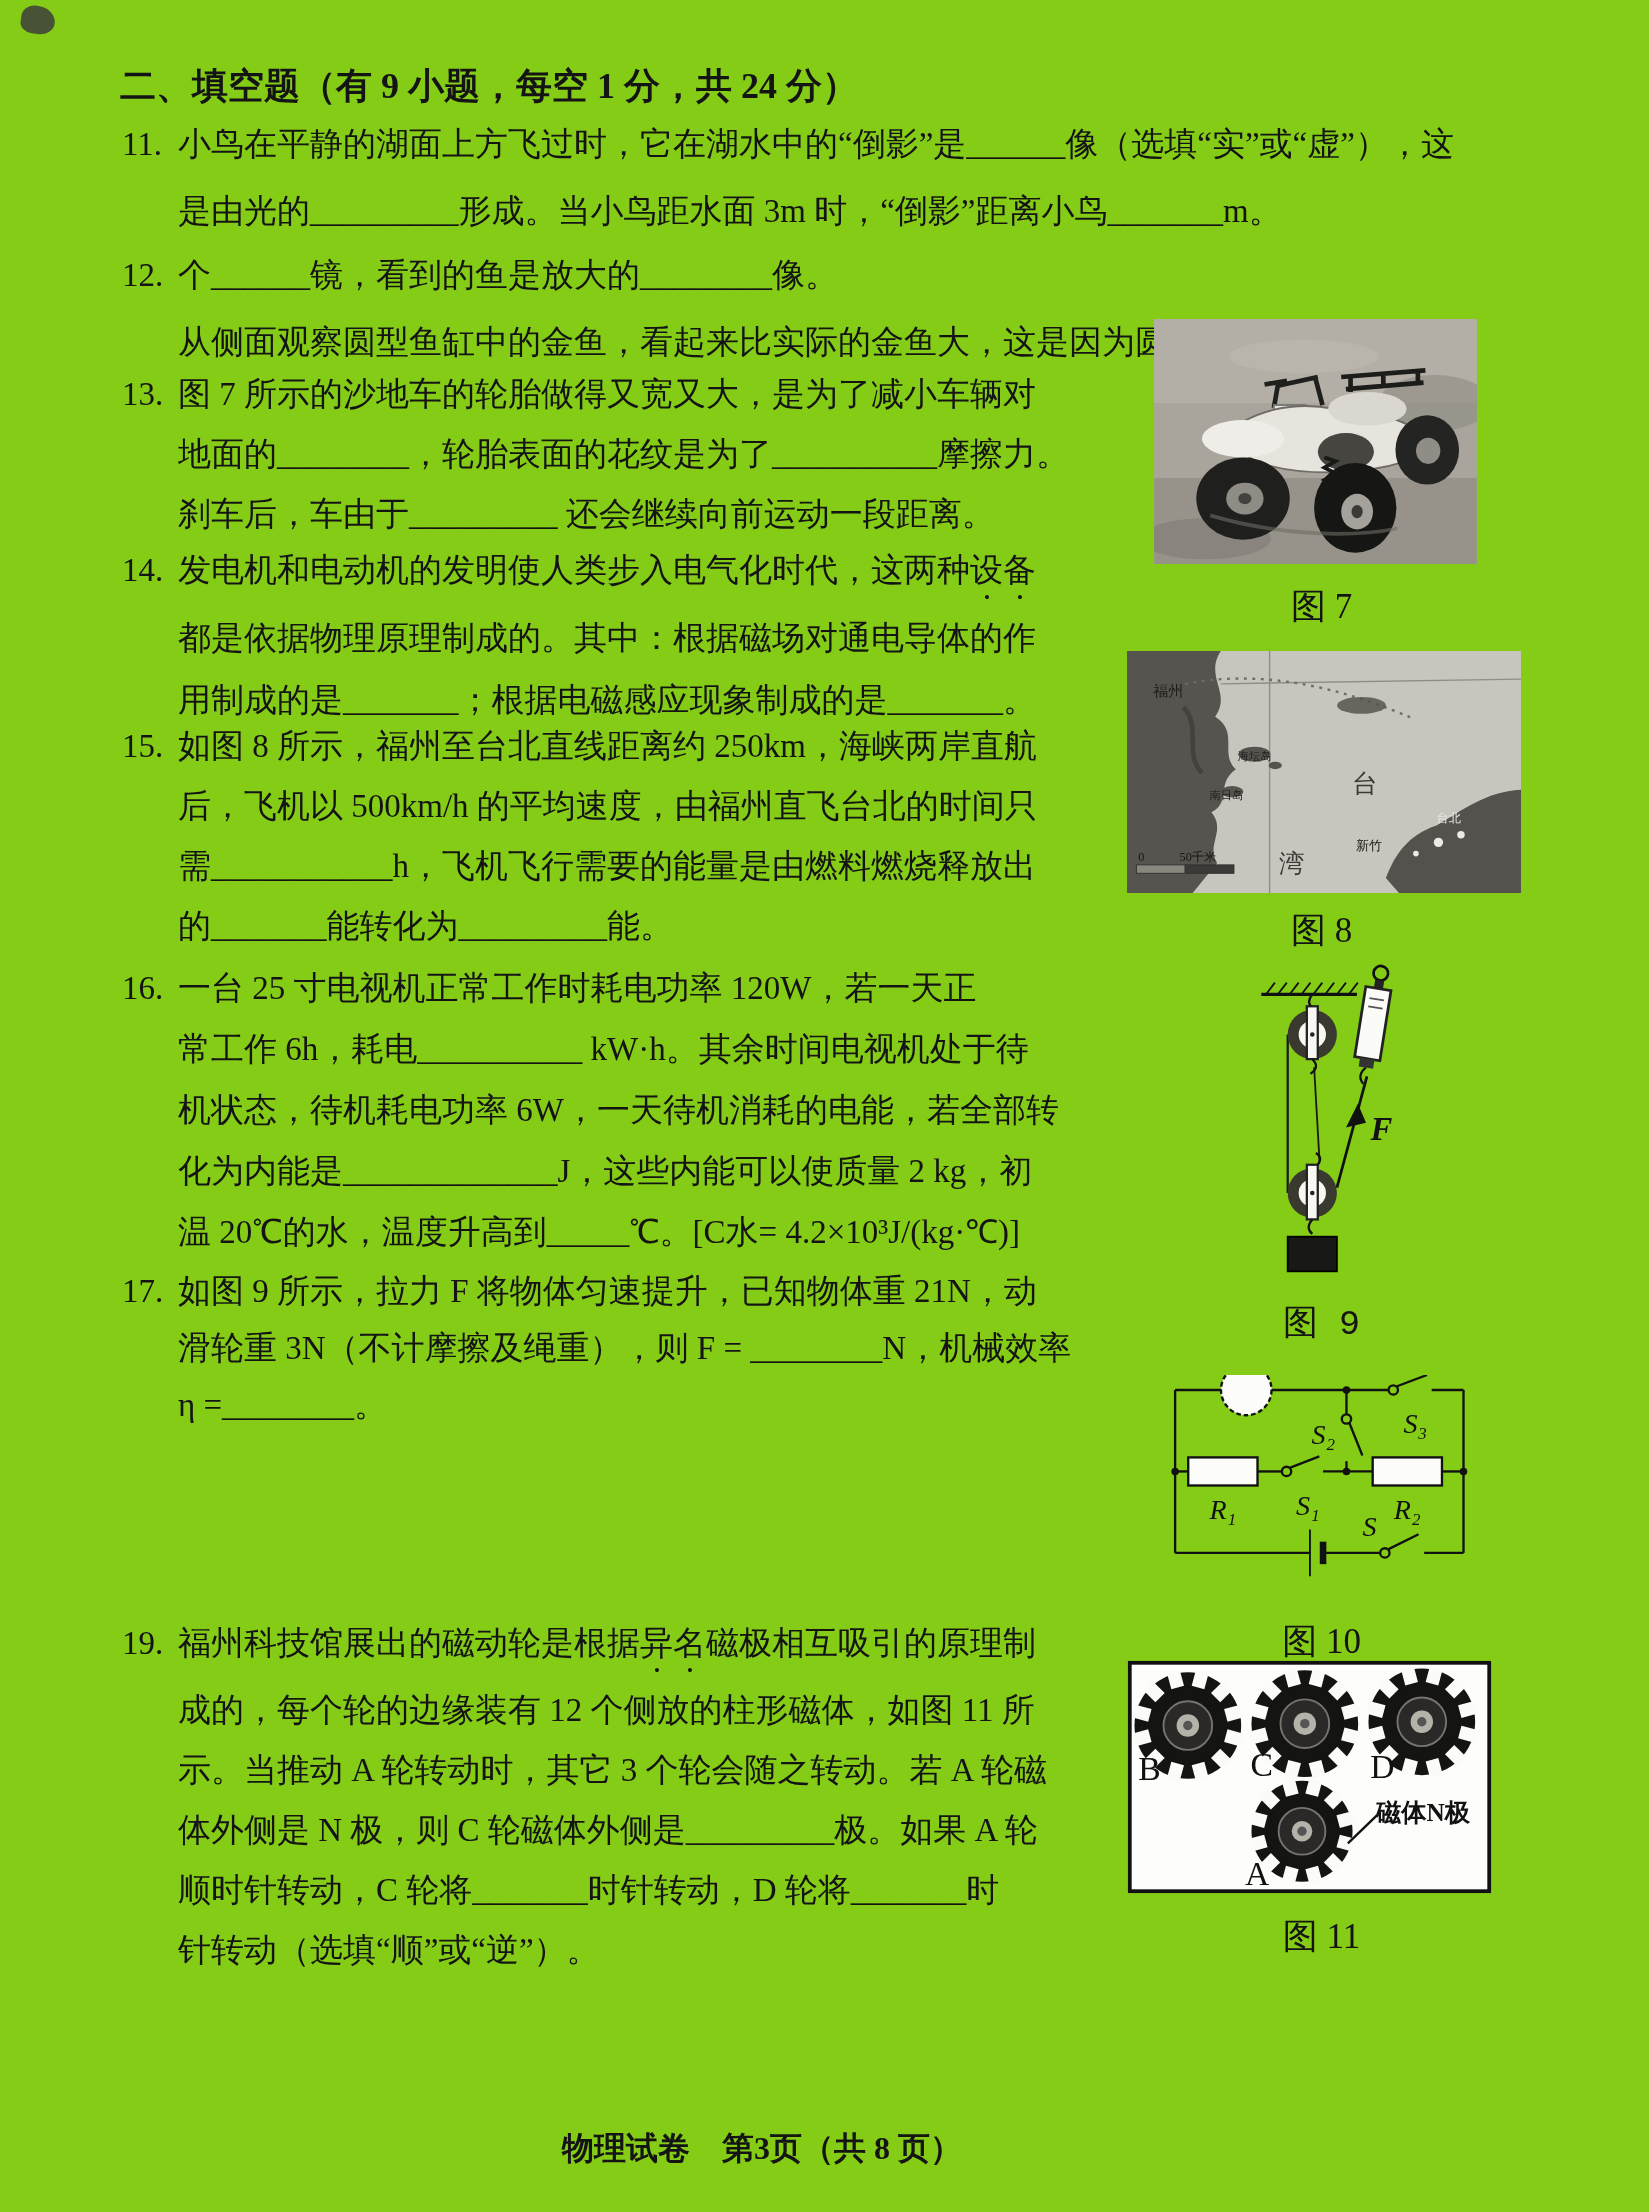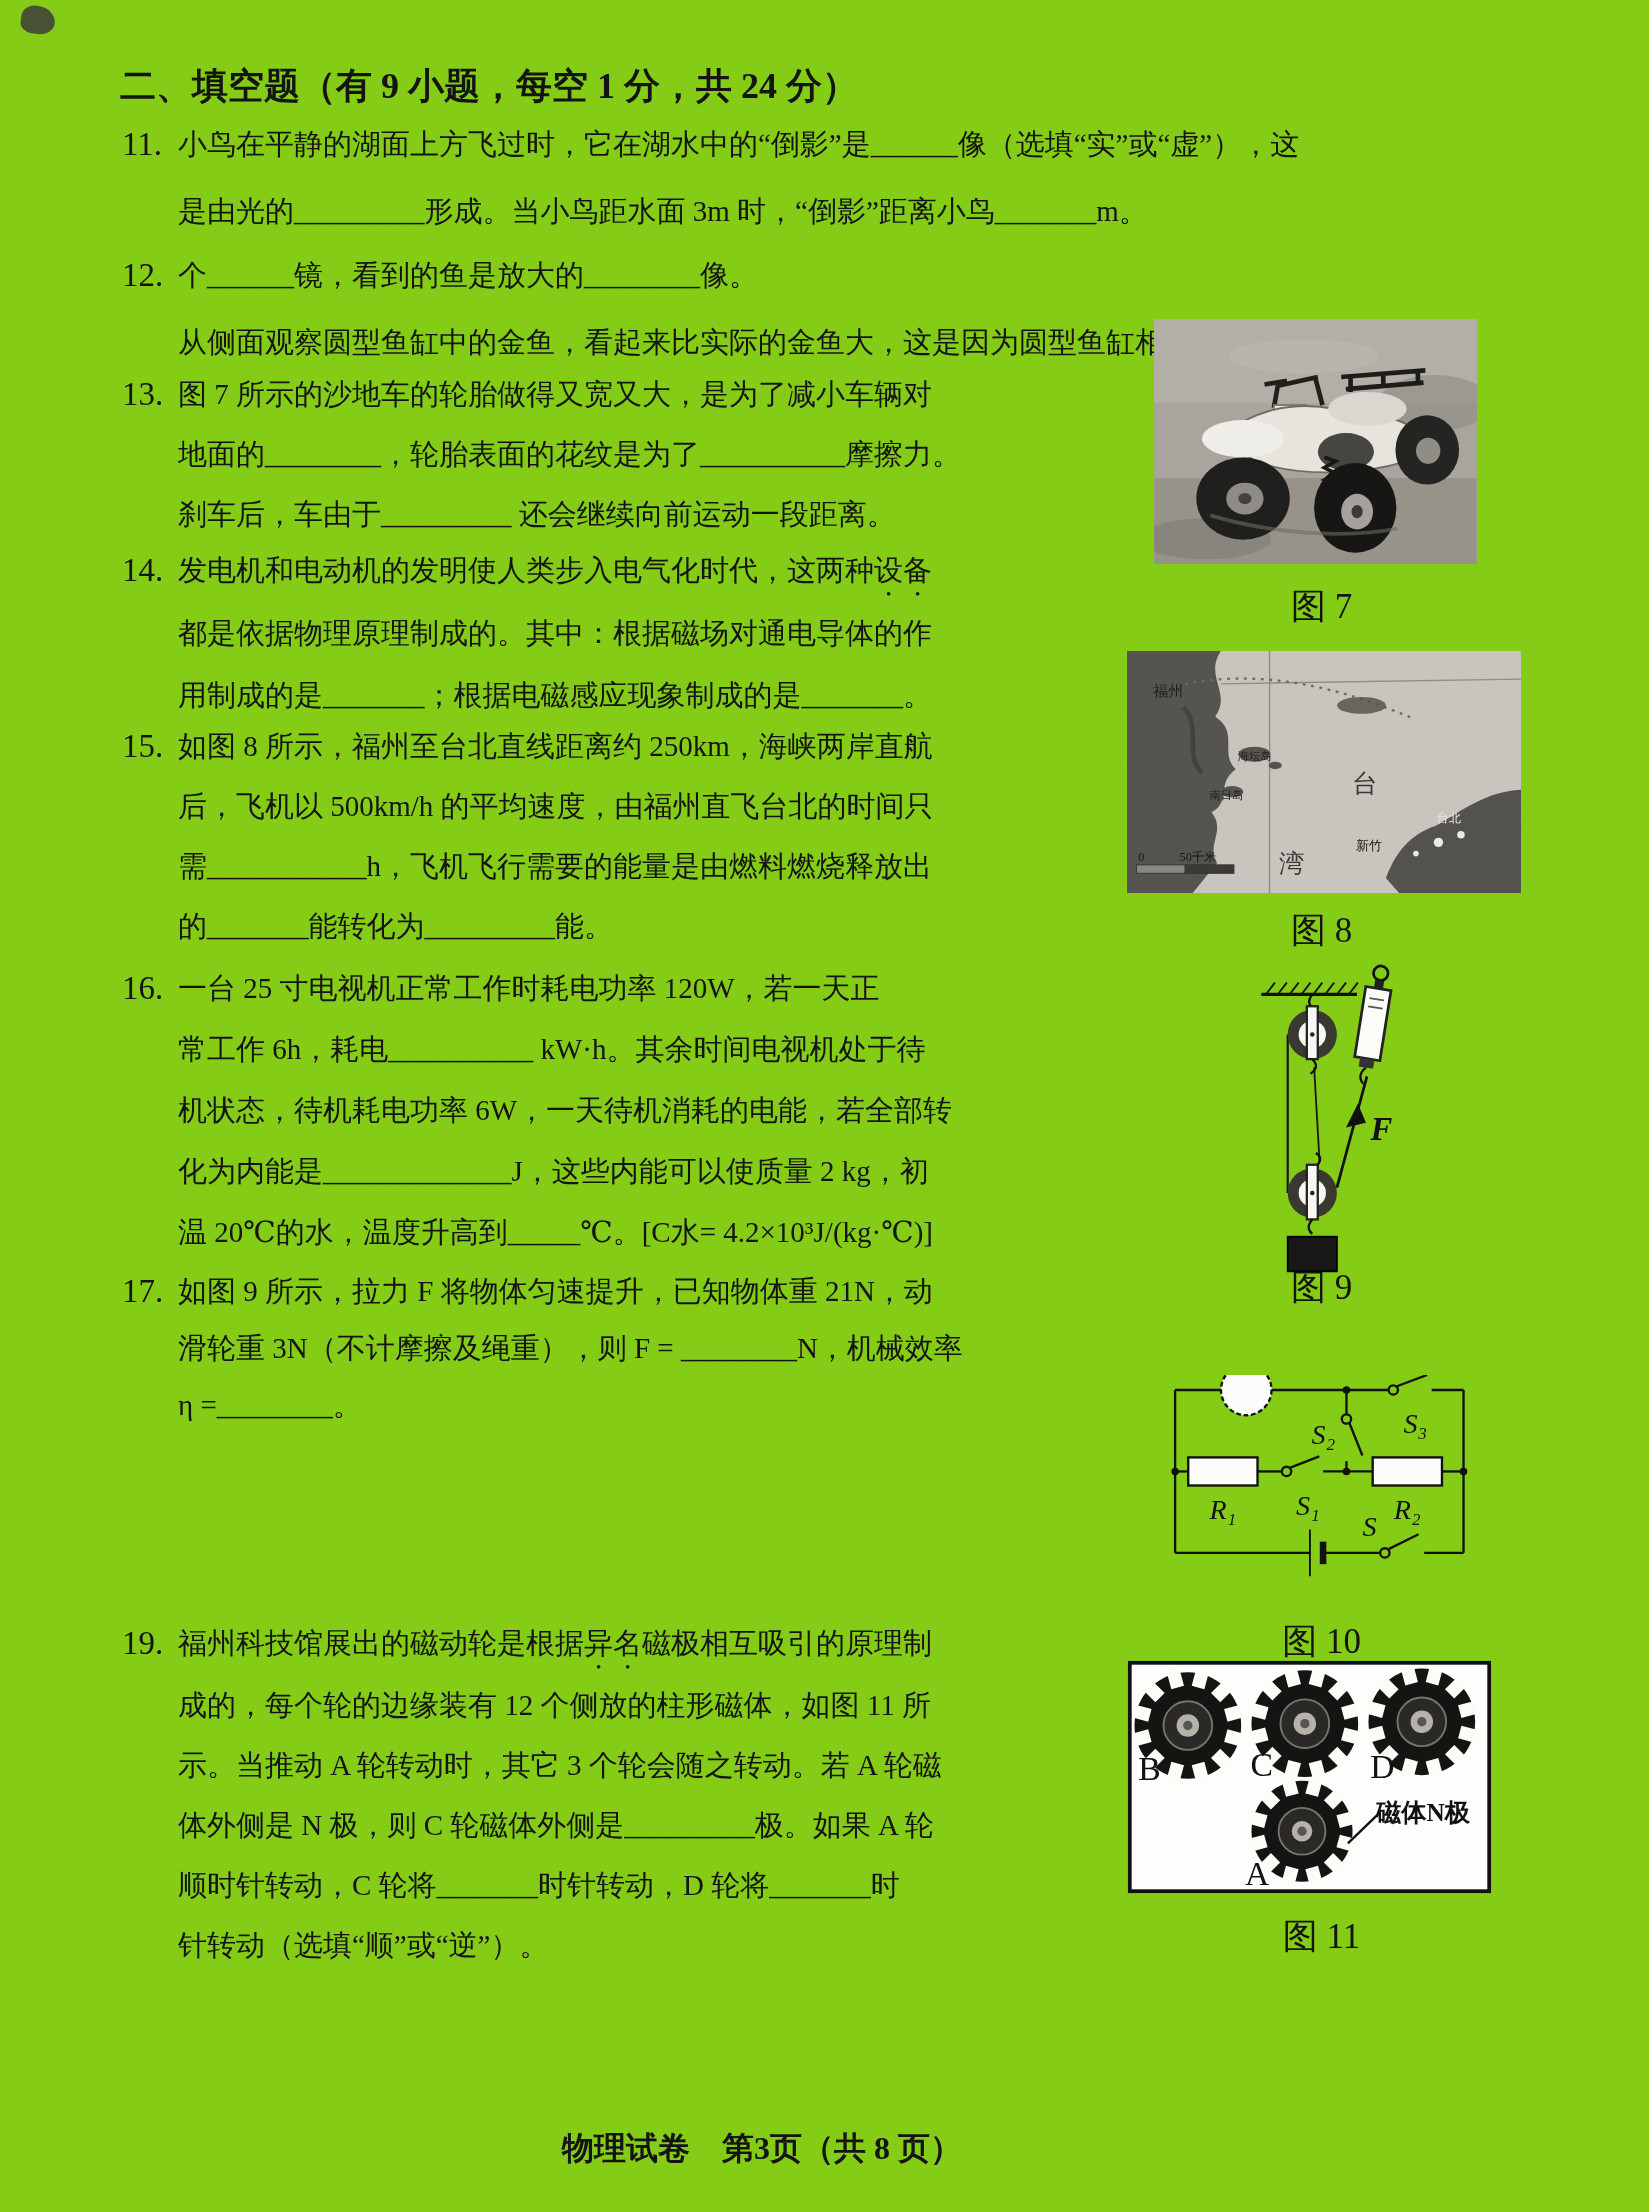--- a/index.html
+++ b/index.html
@@ -11,21 +11,21 @@
   .ink-mark{
     position:absolute;left:20.6px;top:5.6px;width:34px;height:28px;
     background:#3d3d3b;border-radius:45% 60% 50% 40%;opacity:.85;transform:rotate(8deg);
   }
   .section-title{
     position:absolute;left:120px;top:62px;font-size:36px;font-weight:bold;white-space:pre;
   }
   .q{position:absolute;left:122px;}
   .qnum{position:absolute;left:0;top:0;font-size:33px;}
   .qbody{margin-left:56px;}
-  .line{white-space:pre;font-size:29px;}
+  .line{white-space:pre;font-size:33px;font-family:Liberation Serif, serif;}
   .lh72 .line,.lh72 .qnum{line-height:67px;}
   .lh66 .line,.lh66 .qnum{line-height:62px;}
   .lh65 .line,.lh65 .qnum{line-height:61px;}
   .lh64 .line,.lh64 .qnum{line-height:60px;}
   .lh62 .line,.lh62 .qnum{line-height:58px;}
   .lh61 .line,.lh61 .qnum{line-height:57px;}
   .emdots{
     text-emphasis:filled dot #141414;-webkit-text-emphasis:filled dot #141414;
     text-emphasis-position:under right;-webkit-text-emphasis-position:under;
   }
@@ -237,21 +237,21 @@
         <circle cx="157" cy="16" r="8" stroke="#111" stroke-width="3" fill="none"></circle>
         <rect x="152" y="24" width="10" height="9" fill="#222"></rect>
         <rect x="143" y="33" width="28" height="78" fill="#fbfbf8" stroke="#222" stroke-width="3"></rect>
         <line x1="149" y1="45" x2="165" y2="45" stroke="#555" stroke-width="2"></line>
         <line x1="149" y1="54" x2="165" y2="54" stroke="#555" stroke-width="2"></line>
         <rect x="149" y="111" width="16" height="10" fill="#333"></rect>
         <path d="M157,121 q-9,10 0,18" stroke="#111" stroke-width="2.5" fill="none"></path>
       </g>
     </svg>
   </div>
-  <div class="figcap" style="top:1264px;">图 9</div>
+  <div class="figcap" style="top:1299px;font-family:Liberation Mono, monospace;">图 9</div>
 
   <div class="fig" style="left:1162px;top:1375px;">
     <svg width="309" height="206" viewBox="0 0 330 220">
       <g stroke="#111" stroke-width="2.5" fill="none">
 
         <line x1="14" y1="16" x2="63" y2="16"></line>
         <line x1="117" y1="16" x2="197" y2="16"></line>
         <line x1="14" y1="16" x2="14" y2="190"></line>
         <line x1="322" y1="16" x2="322" y2="190"></line>
 

